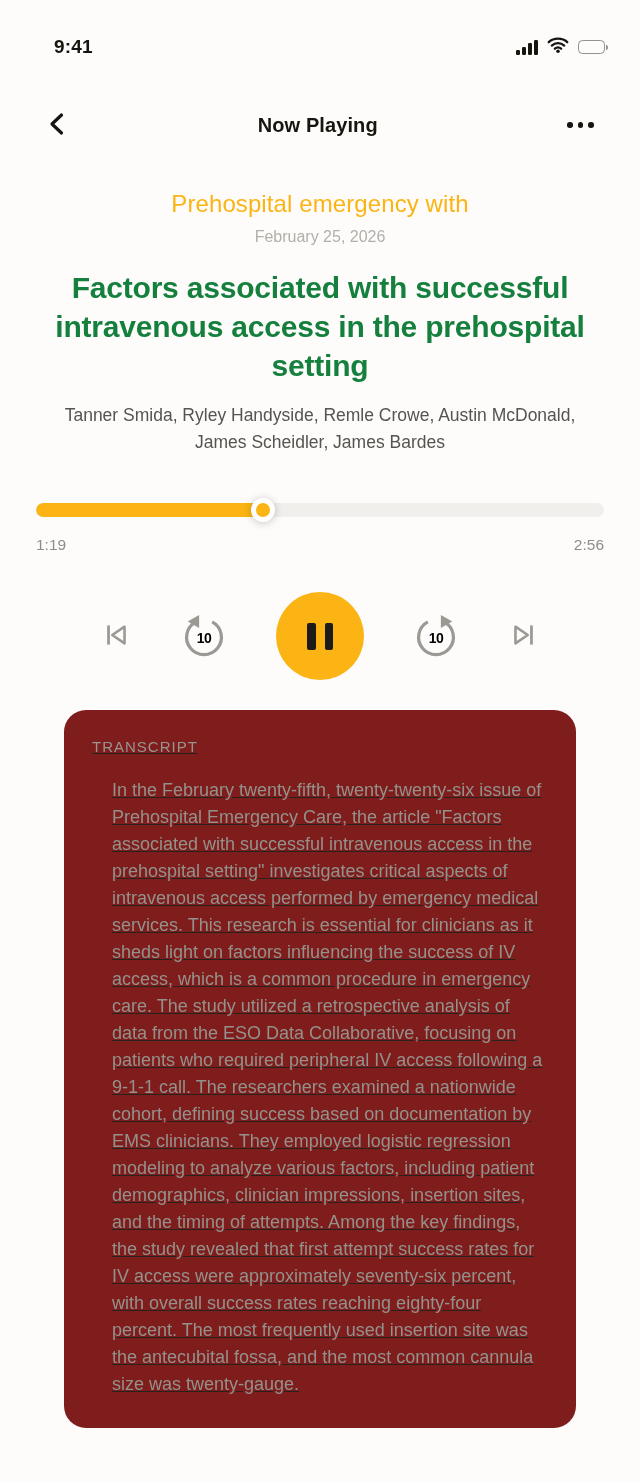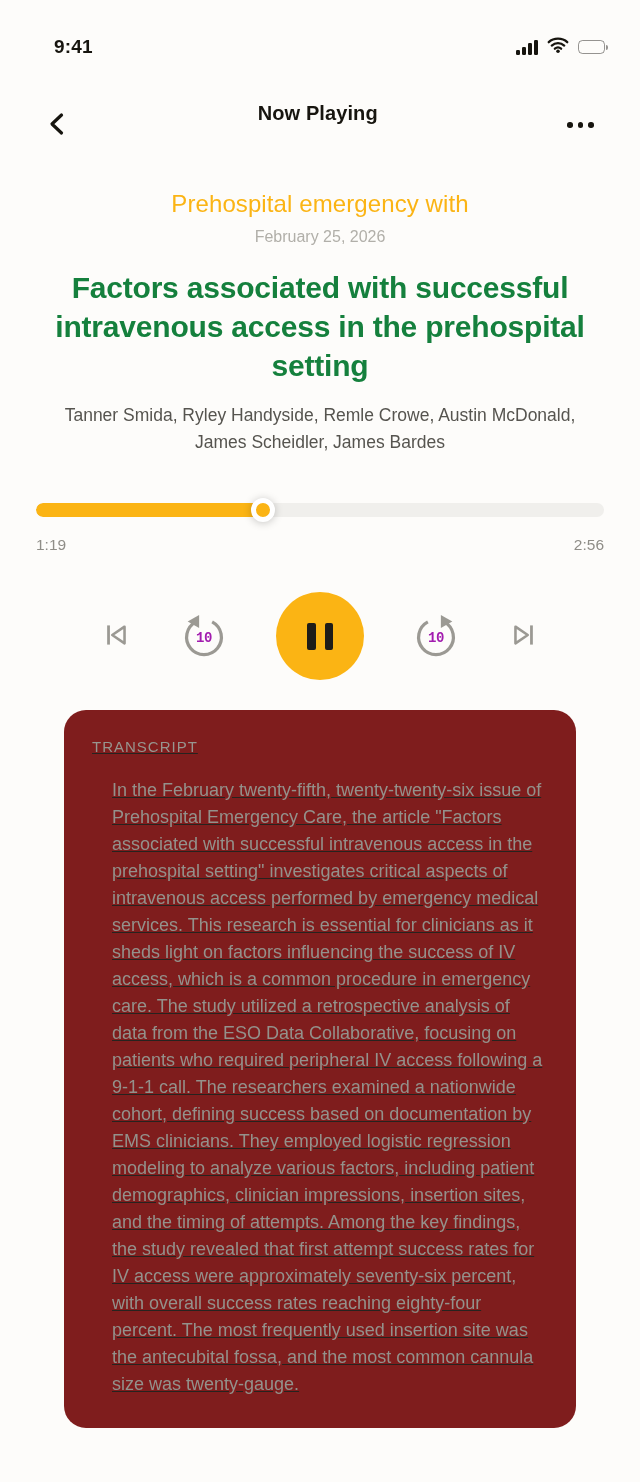--- a/index.html
+++ b/index.html
@@ -36,20 +36,21 @@
     padding: 1.5px;
   }
   .battery .level { width: 100%; height: 100%; background: #17150F; border-radius: 2.5px; }
   .battery .tip { width: 2px; height: 5px; background: rgba(23,21,15,.45); border-radius: 0 2px 2px 0; margin-left: 1px; }
 
   
   .nav-bar {
     margin-top: 50px;
     height: 46px;
     display: flex;
+    align-items: center;
     justify-content: space-between;
     padding: 0 42px;
   }
   .nav-title { font-size: 20px; font-weight: 700; color: #17150F; letter-spacing: .1px; }
   .icon-btn { background: none; border: none; cursor: pointer; display: flex; align-items: center; justify-content: center; padding: 4px; }
   .dots { display: flex; gap: 5px; }
   .dots i { width: 5.5px; height: 5.5px; border-radius: 50%; background: #17150F; display: block; }
 
   
   .episode { text-align: center; }
@@ -94,21 +95,21 @@
     margin-top: 38px;
     display: flex;
     align-items: center;
     justify-content: center;
     gap: 47px;
   }
   .ctrl { background: none; border: none; cursor: pointer; display: flex; align-items: center; justify-content: center; color: #9B9993; }
   .skip { position: relative; }
   .skip .num {
     position: absolute; top: 54%; left: 50%; transform: translate(-50%,-50%);
-    font-size: 14px; font-weight: 700; color: #a21caf; letter-spacing: -.5px; font-family: Liberation Mono, monospace;
+    font-size: 14px; font-weight: 700; color: #000000; letter-spacing: -.5px;
   }
   .play-pause {
     width: 88px; height: 88px;
     border-radius: 50%;
     background: #FBB414;
     border: none; cursor: pointer;
     display: flex; align-items: center; justify-content: center;
     gap: 9px;
   }
   .play-pause i { display: block; width: 8.5px; height: 27px; background: #1E1C18; border-radius: 2px; }

